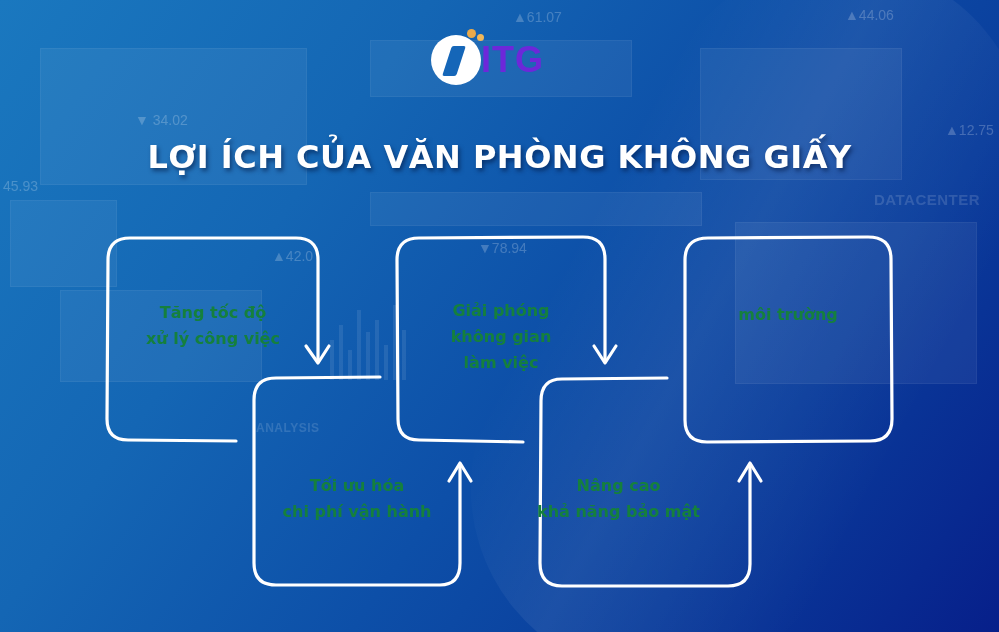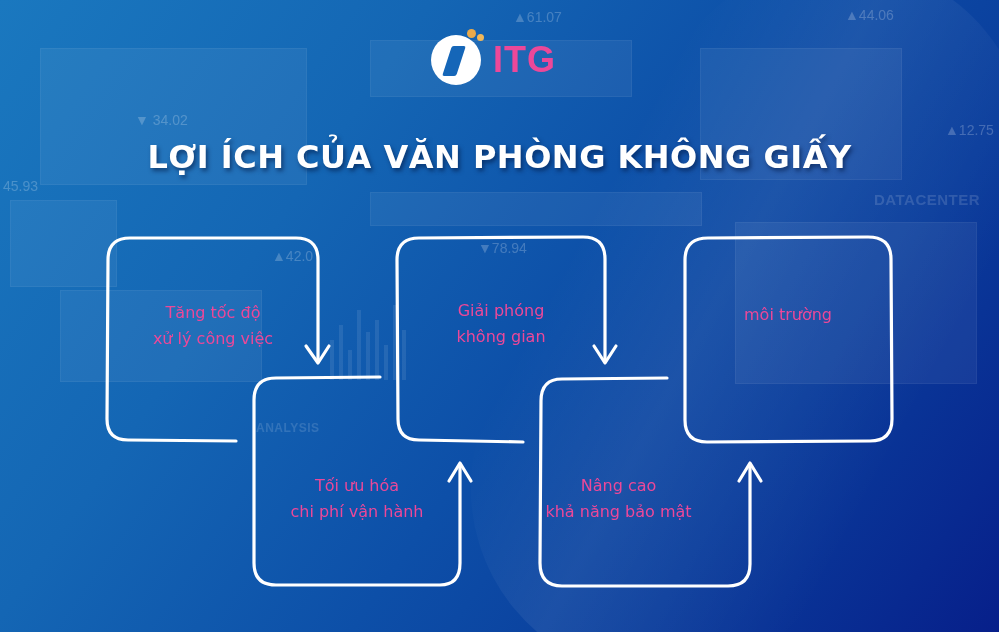--- a/index.html
+++ b/index.html
@@ -14,28 +14,28 @@
     background:linear-gradient(90deg,rgba(255,255,255,0) 0%,rgba(255,255,255,0.07) 40%,rgba(255,255,255,0) 100%);
     transform:rotate(28deg);border-radius:200px;}
   .bars{position:absolute;left:330px;top:300px;width:80px;height:80px;display:flex;align-items:flex-end;gap:5px;}
   .bars i{display:block;width:4px;background:rgba(255,255,255,0.09);}
 
   .logo{position:absolute;left:431px;top:31px;height:58px;display:flex;align-items:center;}
   .logo-mark{width:50px;height:50px;border-radius:50%;background:#fff;position:relative;}
   .logo-mark .slash{position:absolute;left:16px;top:11px;width:14px;height:30px;background:#1566b8;transform:skewX(-18deg);border-radius:2px;}
   .logo-mark .dot1{position:absolute;left:36px;top:-6px;width:9px;height:9px;border-radius:50%;background:#e9a94a;}
   .logo-mark .dot2{position:absolute;left:46px;top:-1px;width:7px;height:7px;border-radius:50%;background:#f0b75a;}
-  .logo-text{color:#ec4899;font-family:"Liberation Sans",sans-serif;font-weight:bold;font-size:36px;margin-left:12px;letter-spacing:1px;}
+  .logo-text{color:#6d28d9;font-family:"Liberation Sans",sans-serif;font-weight:bold;font-size:36px;letter-spacing:1px;}
 
   .title{position:absolute;left:0;width:999px;top:138px;text-align:center;color:#fff;
     font-family:"DejaVu Sans",sans-serif;font-weight:bold;font-size:32px;letter-spacing:0.5px;
     text-shadow:2px 3px 4px rgba(0,20,60,0.55);}
 
   svg.flow{position:absolute;left:0;top:0;}
-  .step{position:absolute;color:#ec4899;font-family:"DejaVu Sans",sans-serif;font-weight:normal;
+  .step{position:absolute;color:#15803d;font-family:"DejaVu Sans",sans-serif;font-weight:bold;
     font-size:16px;line-height:26px;text-align:center;}
 </style>
 </head>
 <body>
 
 <div class="bg-layer">
   <div class="sweep"></div>
   <div class="panel" style="left:40px;top:48px;width:265px;height:135px;"></div>
   <div class="panel" style="left:370px;top:40px;width:260px;height:55px;"></div>
   <div class="panel" style="left:700px;top:48px;width:200px;height:130px;"></div>
@@ -99,20 +99,21 @@
   <div>Tăng tốc độ</div>
   <div>xử lý công việc</div>
 </div>
 <div class="step" style="left:254px;top:473px;width:206px;">
   <div>Tối ưu hóa</div>
   <div>chi phí vận hành</div>
 </div>
 <div class="step" style="left:397px;top:298px;width:208px;">
   <div>Giải phóng</div>
   <div>không gian</div>
+  <div>làm việc</div>
 </div>
 <div class="step" style="left:514px;top:473px;width:209px;">
   <div>Nâng cao</div>
   <div>khả năng bảo mật</div>
 </div>
 <div class="step" style="left:685px;top:302px;width:206px;">
   <div>môi trường</div>
 </div>
 
 </body></html>

